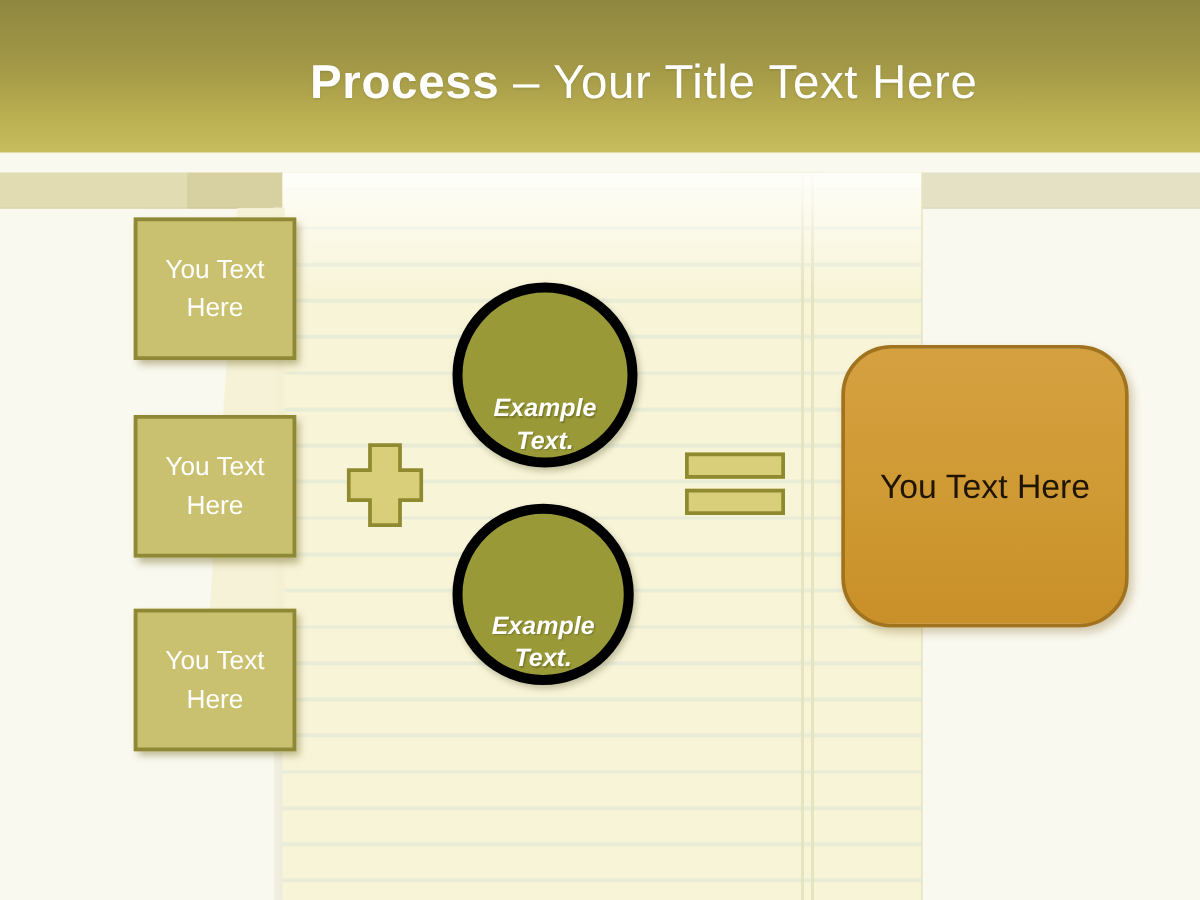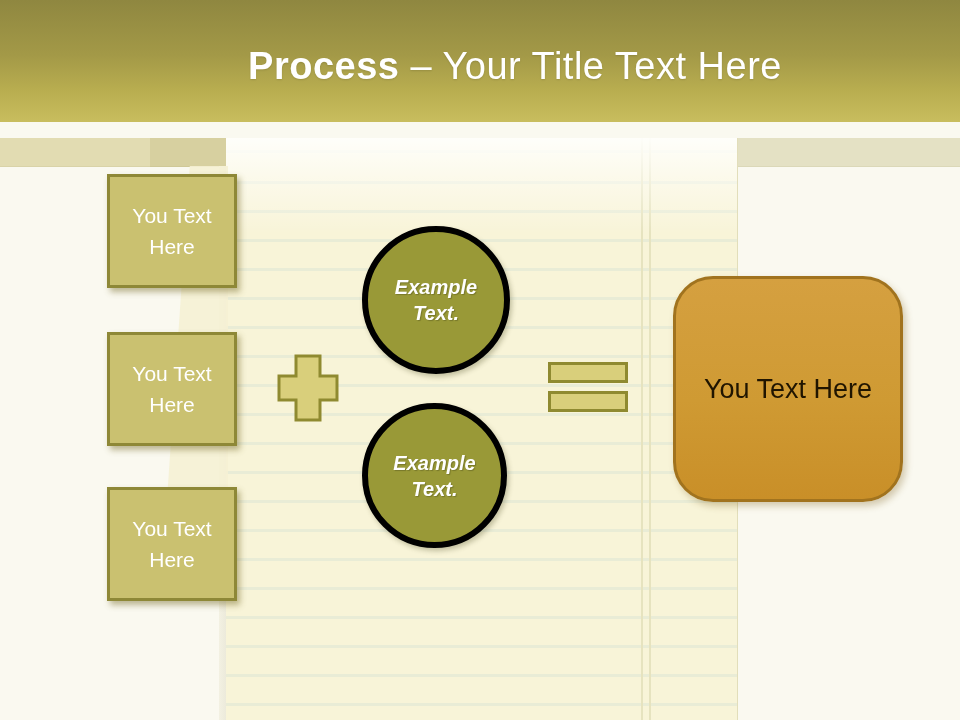--- a/index.html
+++ b/index.html
@@ -69,23 +69,23 @@
     position:absolute;left:107px;width:130px;height:114px;box-sizing:border-box;
     background:#cac170;border:3px solid #8e8837;
     box-shadow:3px 4px 6px rgba(110,100,30,.45);
     display:flex;align-items:center;justify-content:center;text-align:center;
   }
   .kbox .lbl{color:#fff;font-size:21px;line-height:1.5;padding:0 6px;}
   .kbox.b1{top:174px;} .kbox.b2{top:332px;} .kbox.b3{top:487px;}
   
   .circle{
     position:absolute;box-sizing:border-box;border-radius:50%;
-    background:#999937;border:6px solid #000000;
+    background:#999937;border:8px solid #000000;
     box-shadow:2px 3px 5px rgba(70,70,25,.3);
-    display:flex;align-items:center;justify-content:center;text-align:center;
+    display:flex;align-items:flex-end;justify-content:center;text-align:center;
   }
   .circle.c1{left:362px;top:226px;width:148px;height:148px;}
   .circle.c2{left:362px;top:403px;width:145px;height:145px;}
   .circle .lbl{
     color:#fff;font-size:20px;font-weight:700;font-style:italic;
     line-height:1.3;max-width:108px;text-shadow:1px 1px 1px rgba(60,60,20,.35);
   }
   
   .plus-wrap{position:absolute;left:277px;top:354px;width:62px;height:68px;}
   .equals{position:absolute;left:548px;top:362px;width:80px;}

